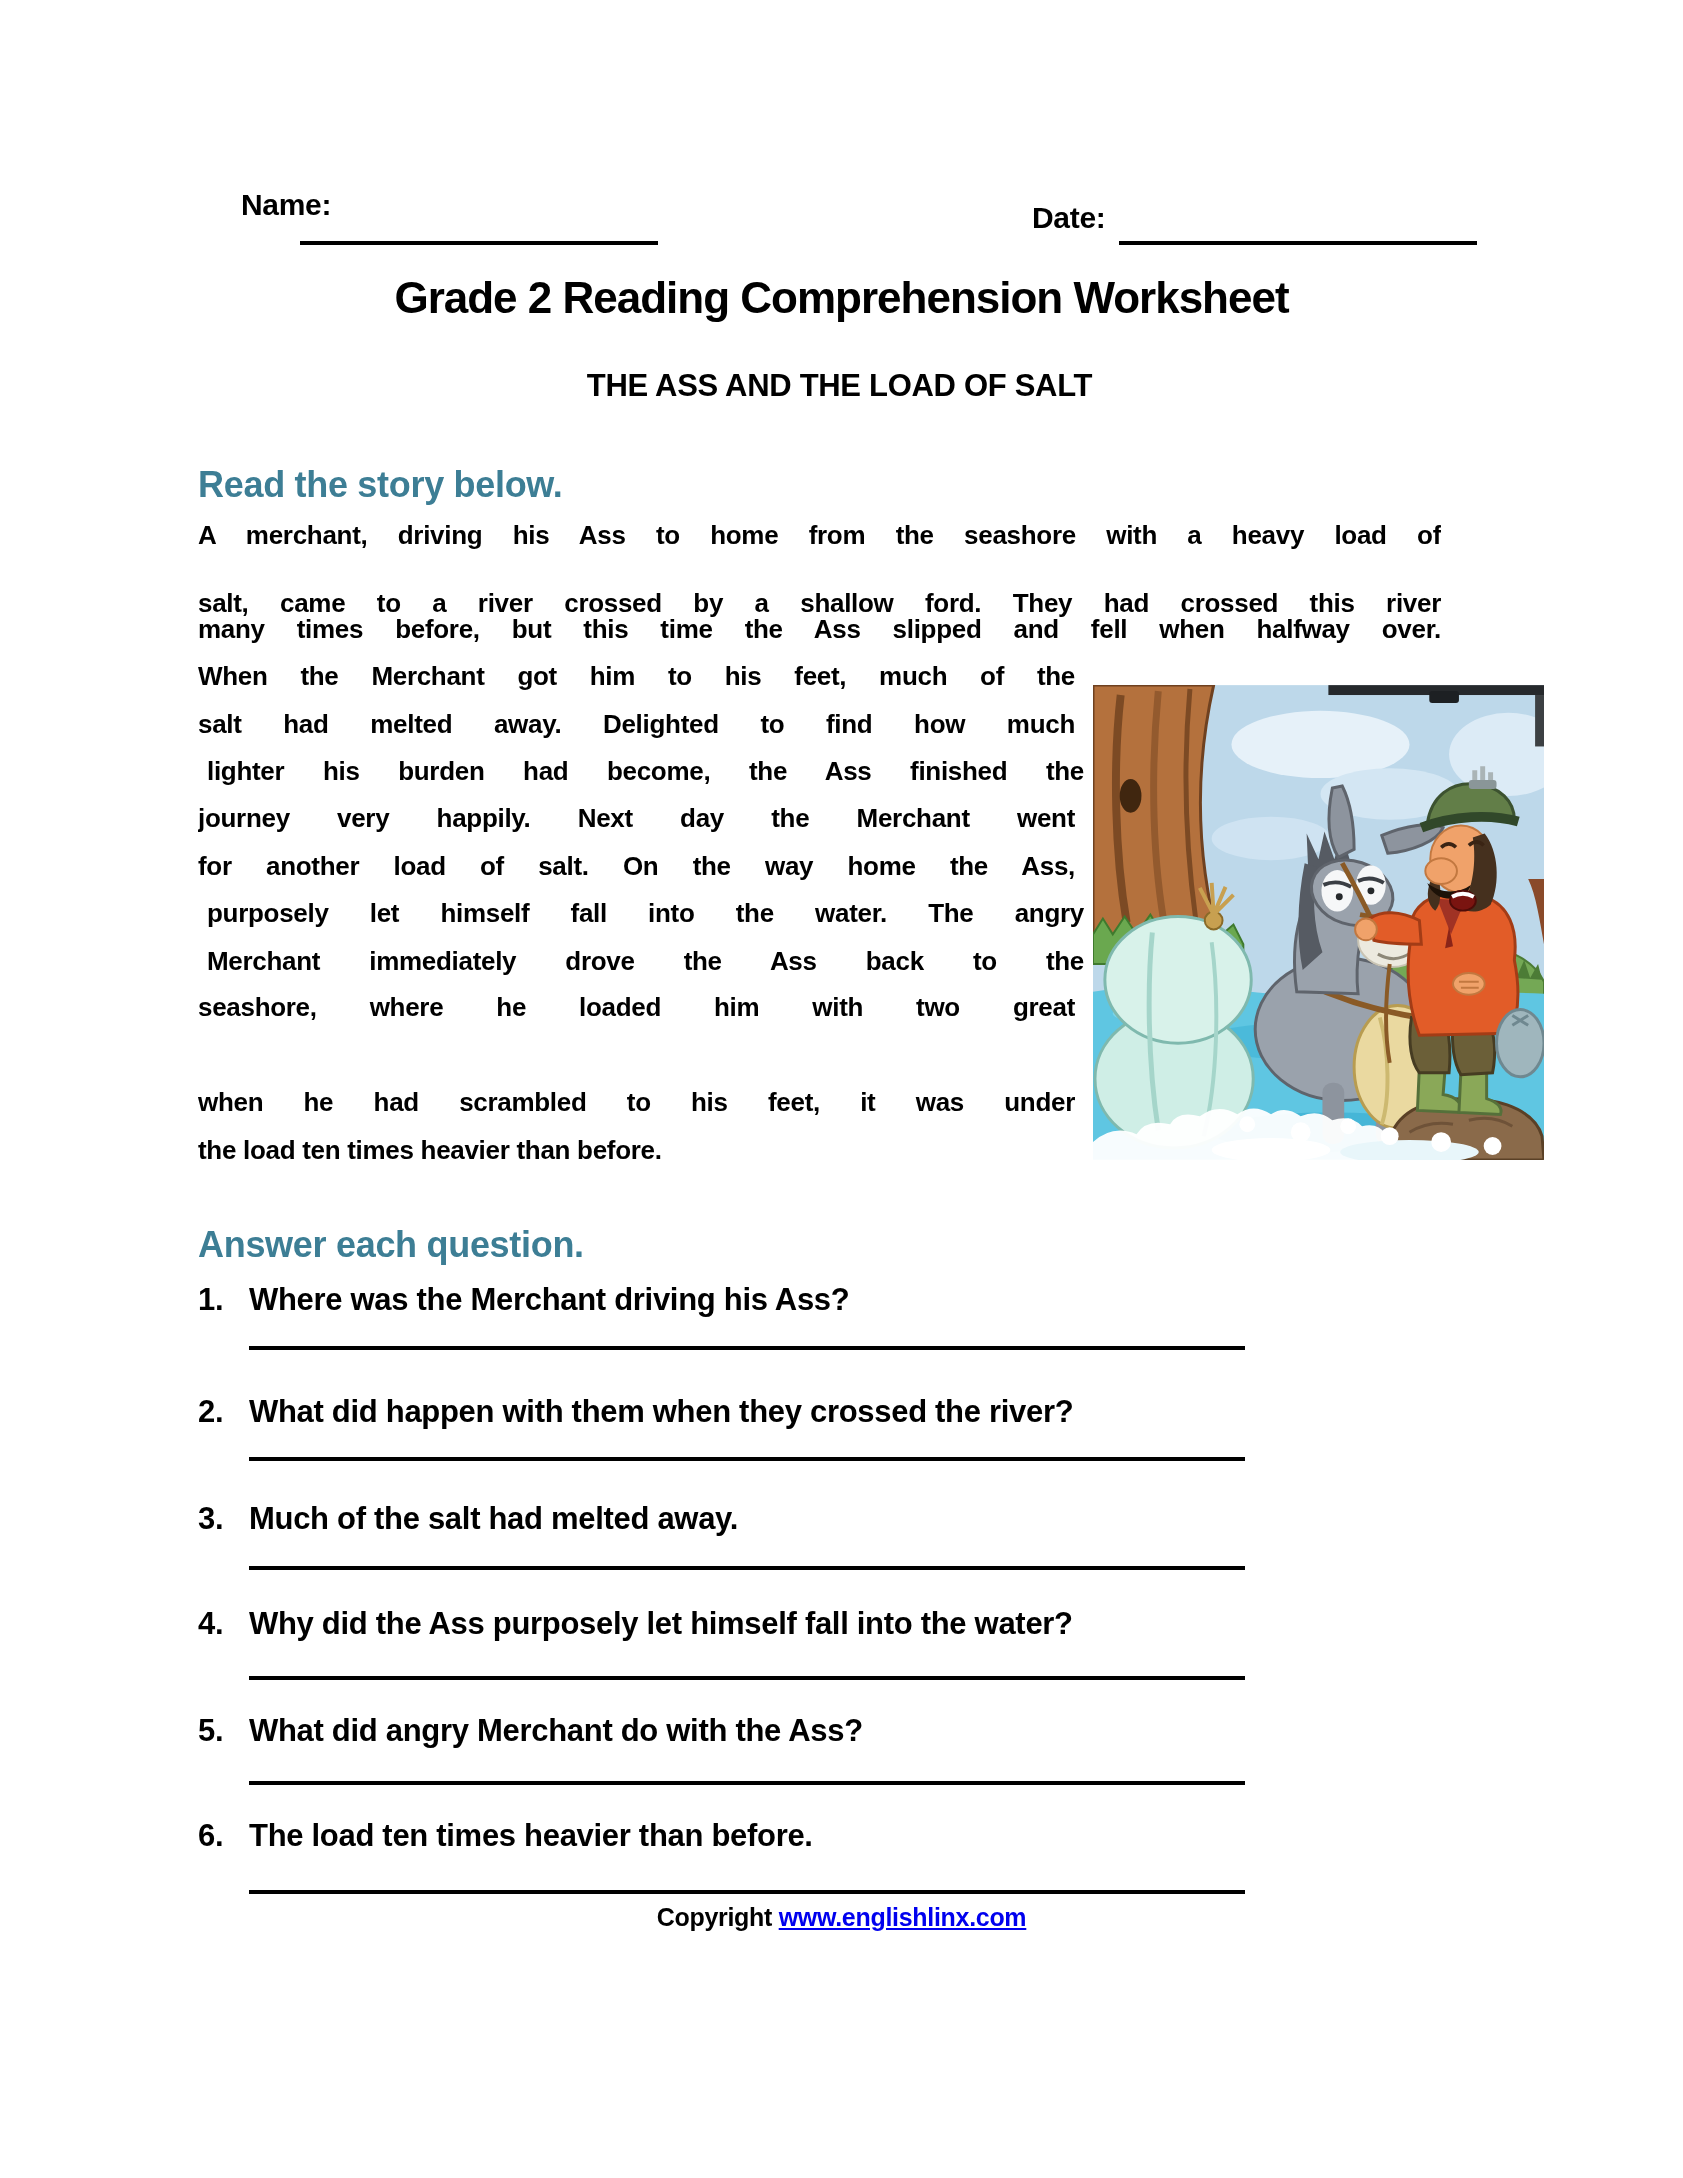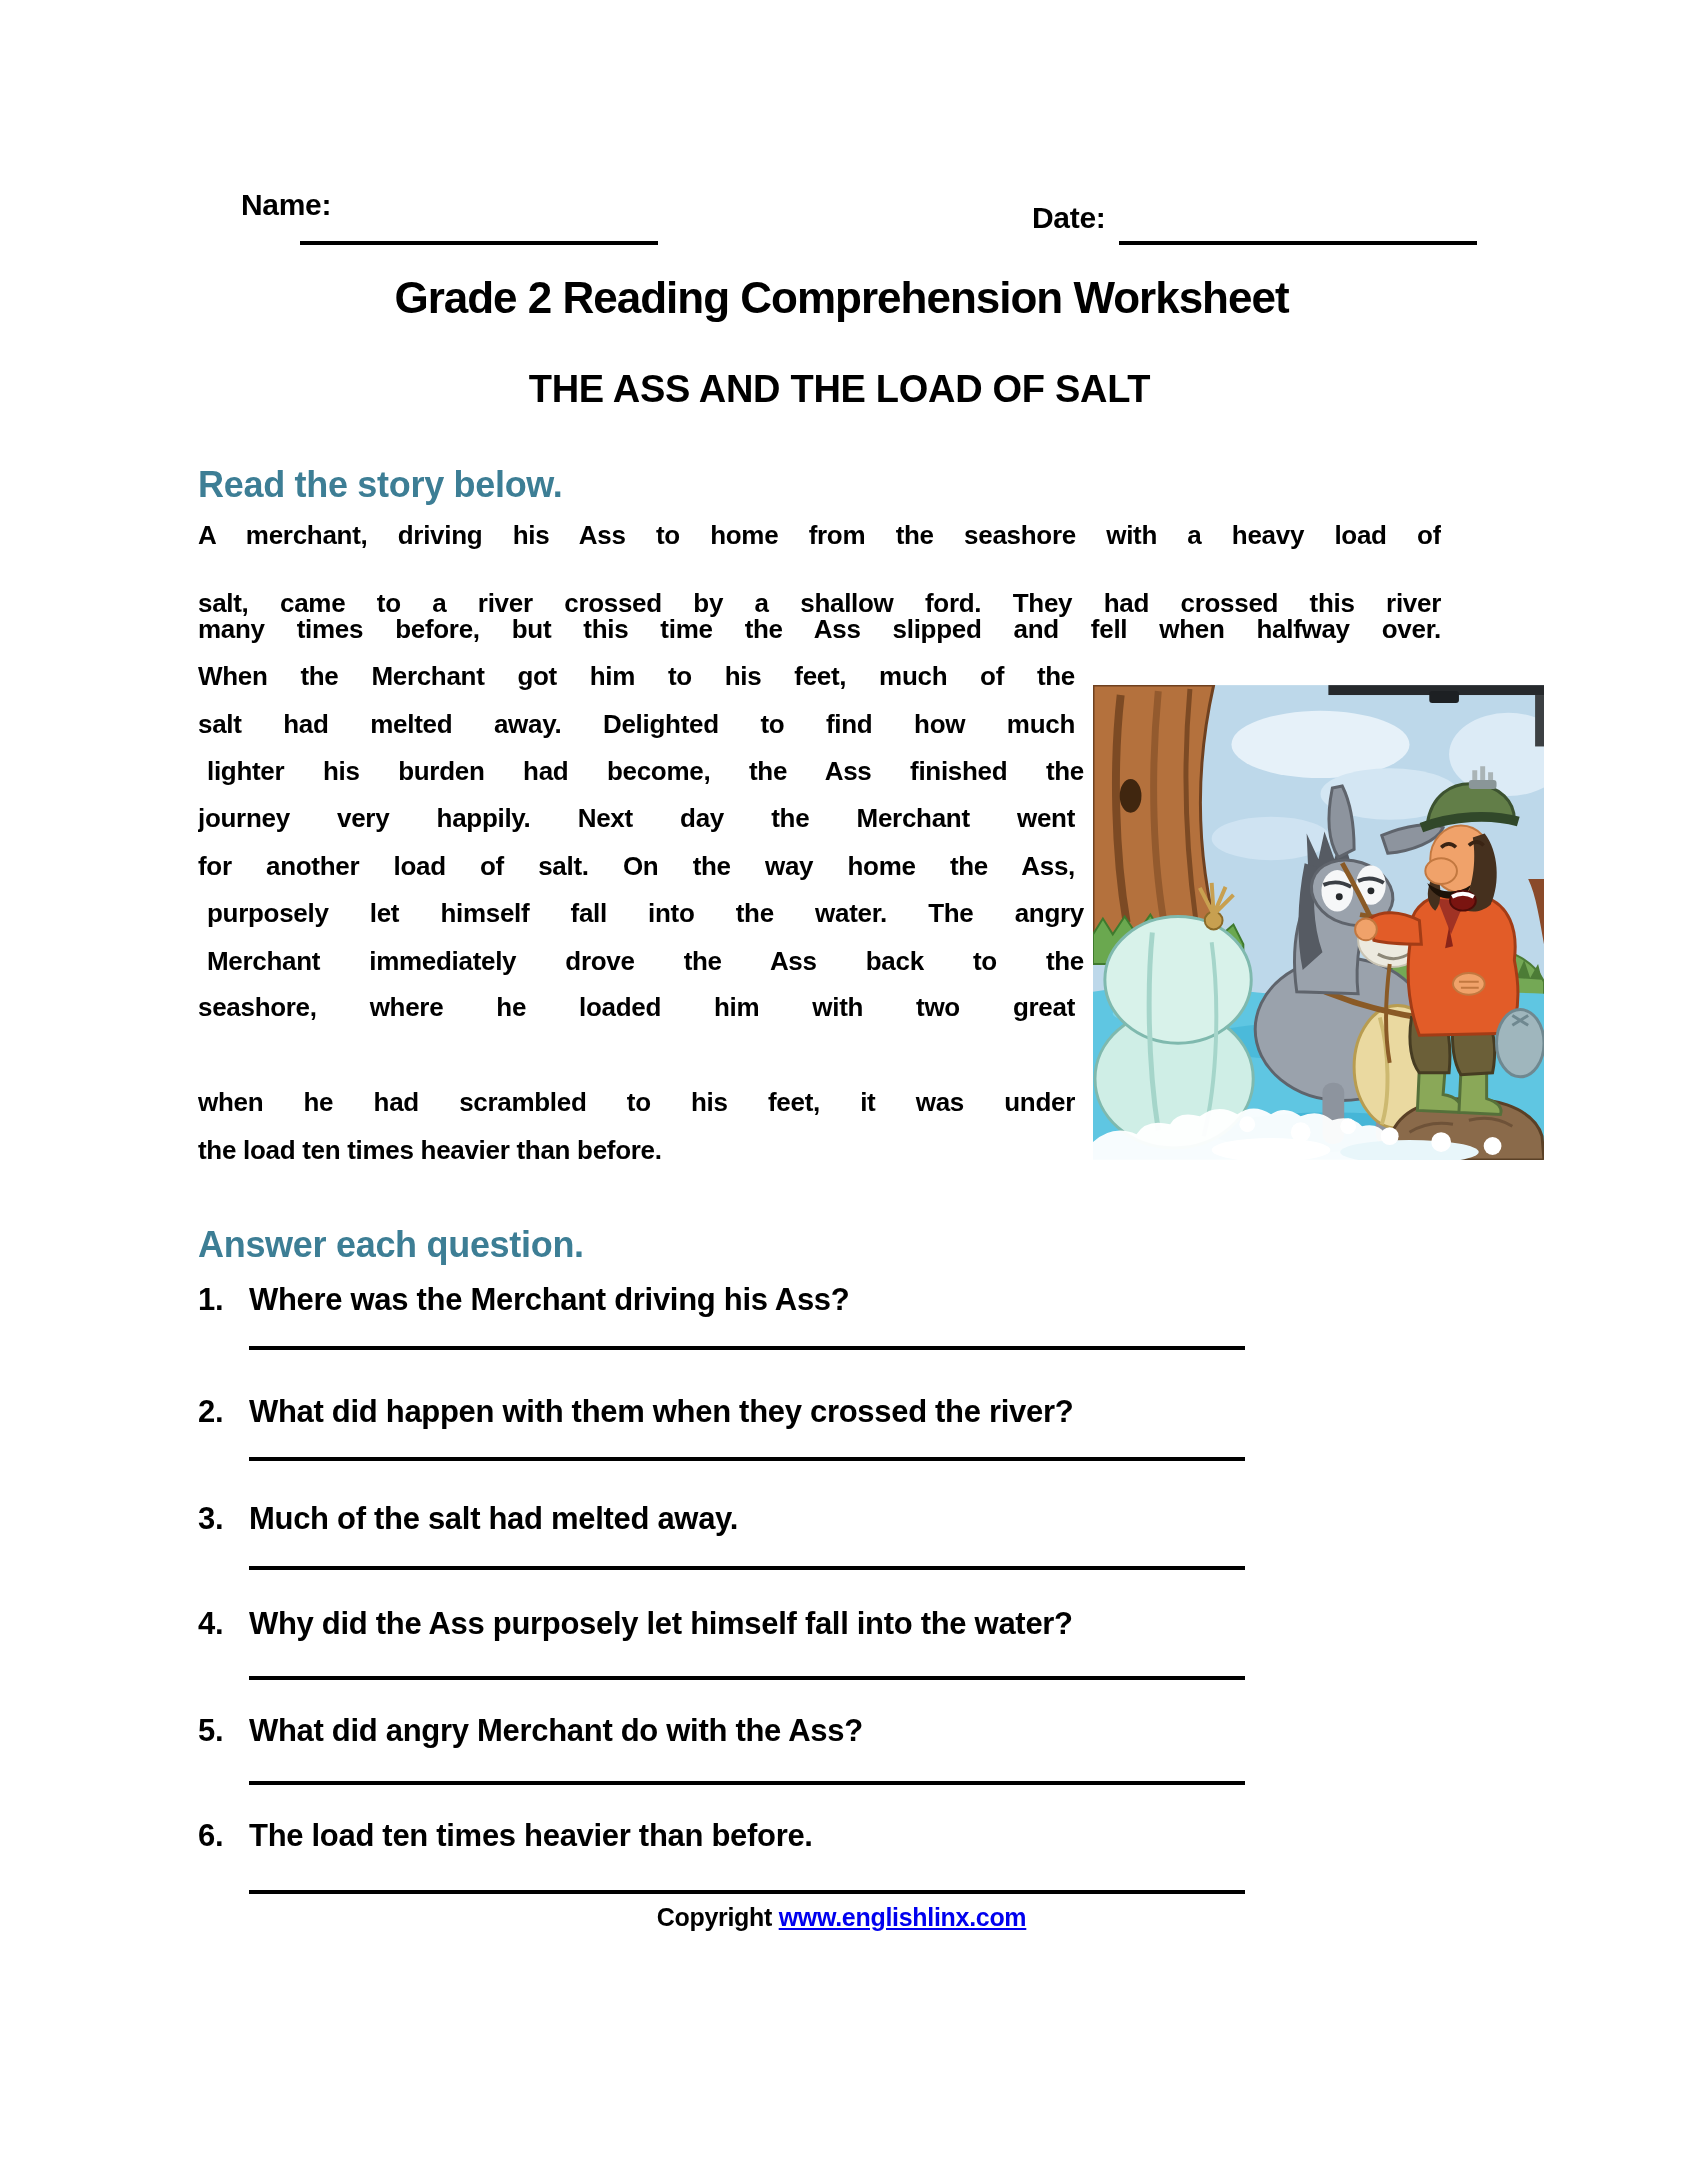--- a/index.html
+++ b/index.html
@@ -5,21 +5,21 @@
   html,body{margin:0;padding:0;background:#ffffff;}
   .page{
     position:relative;width:1683px;height:2178px;background:#ffffff;
     font-family:"Liberation Sans", sans-serif;font-weight:700;color:#000;
     letter-spacing:-0.3px;overflow:hidden;
   }
   .abs{position:absolute;}
   .lbl{font-size:30px;}
   .blank-line{position:absolute;height:4px;background:#000;}
   .title{left:0;right:0;text-align:center;font-size:44px;letter-spacing:-1px;}
-  .subtitle{left:0;right:4px;text-align:center;font-size:38px;}
+  .subtitle{left:0;right:4px;text-align:center;font-size:31px;}
   .teal{color:var(--accent,#3d7e95);}
   .section-heading{font-size:36px;}
   .story-line{
     left:198px;height:46px;line-height:46px;font-size:26px;overflow:hidden;
   }
   .w-full{width:1243px;}
   .w-wrap{width:877px;}
   .jl{text-align:justify;text-align-last:justify;}
   .indent{padding-left:9px;}
   .illustration{left:1093px;top:685px;width:451px;height:475px;}

